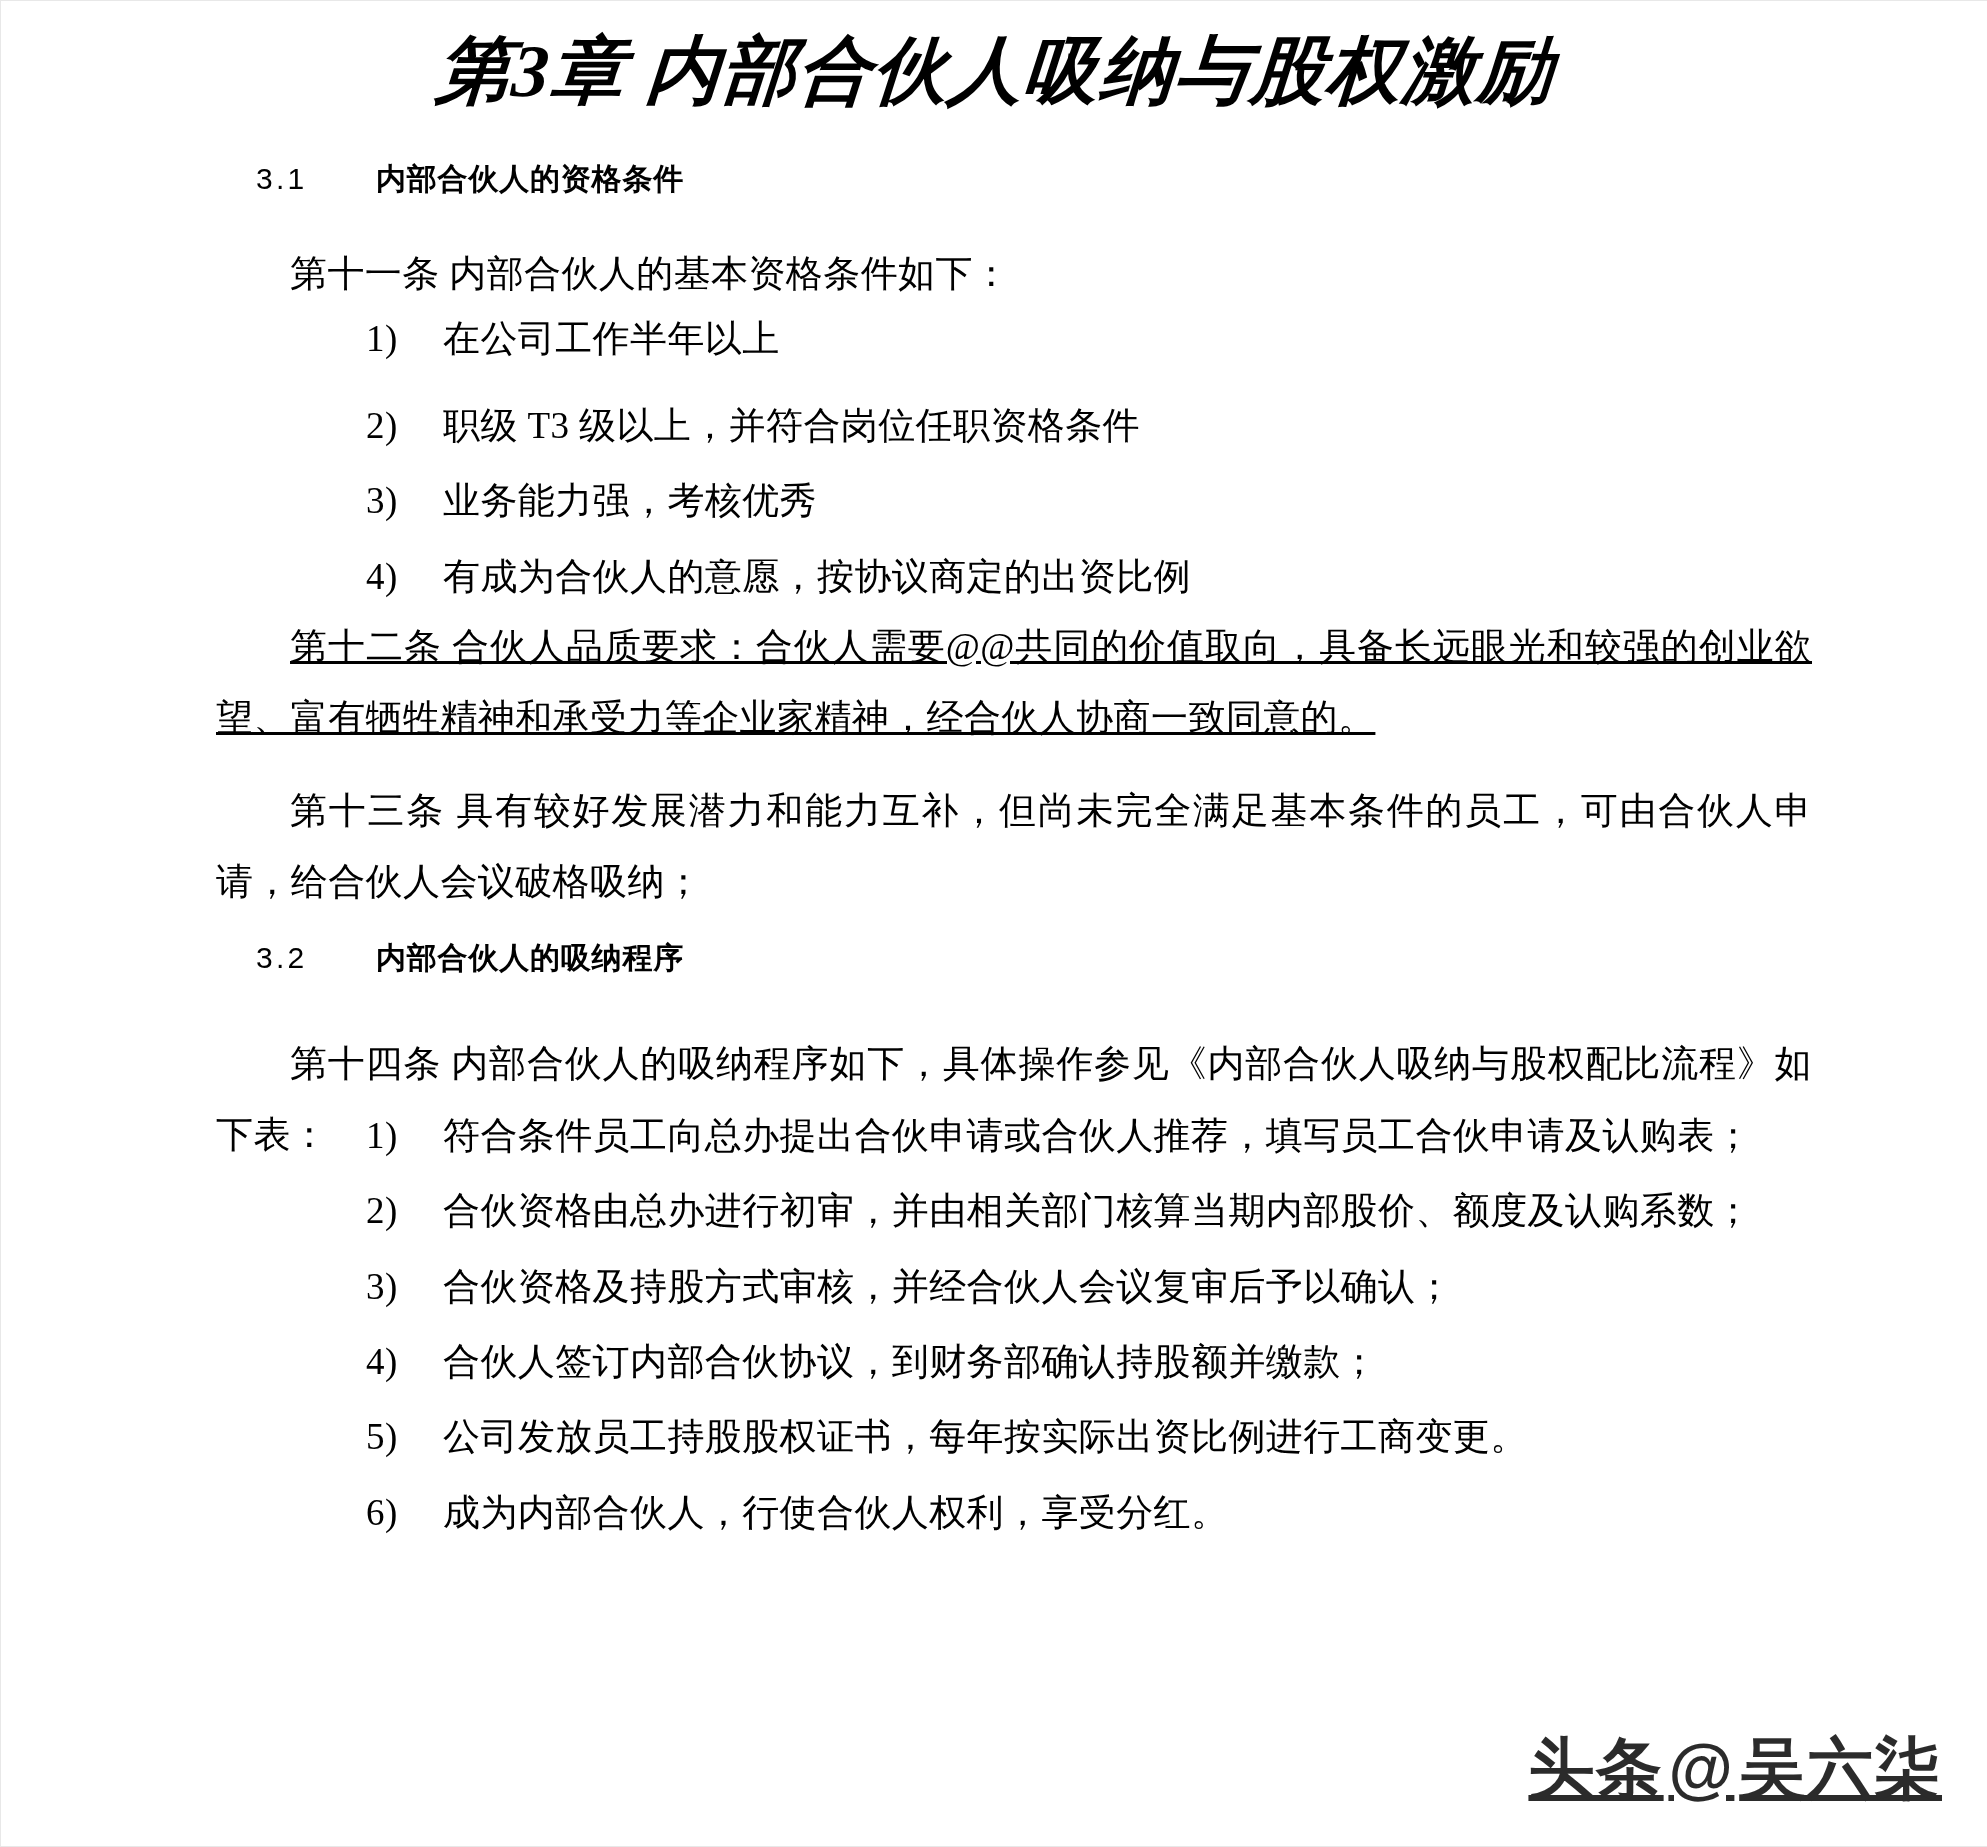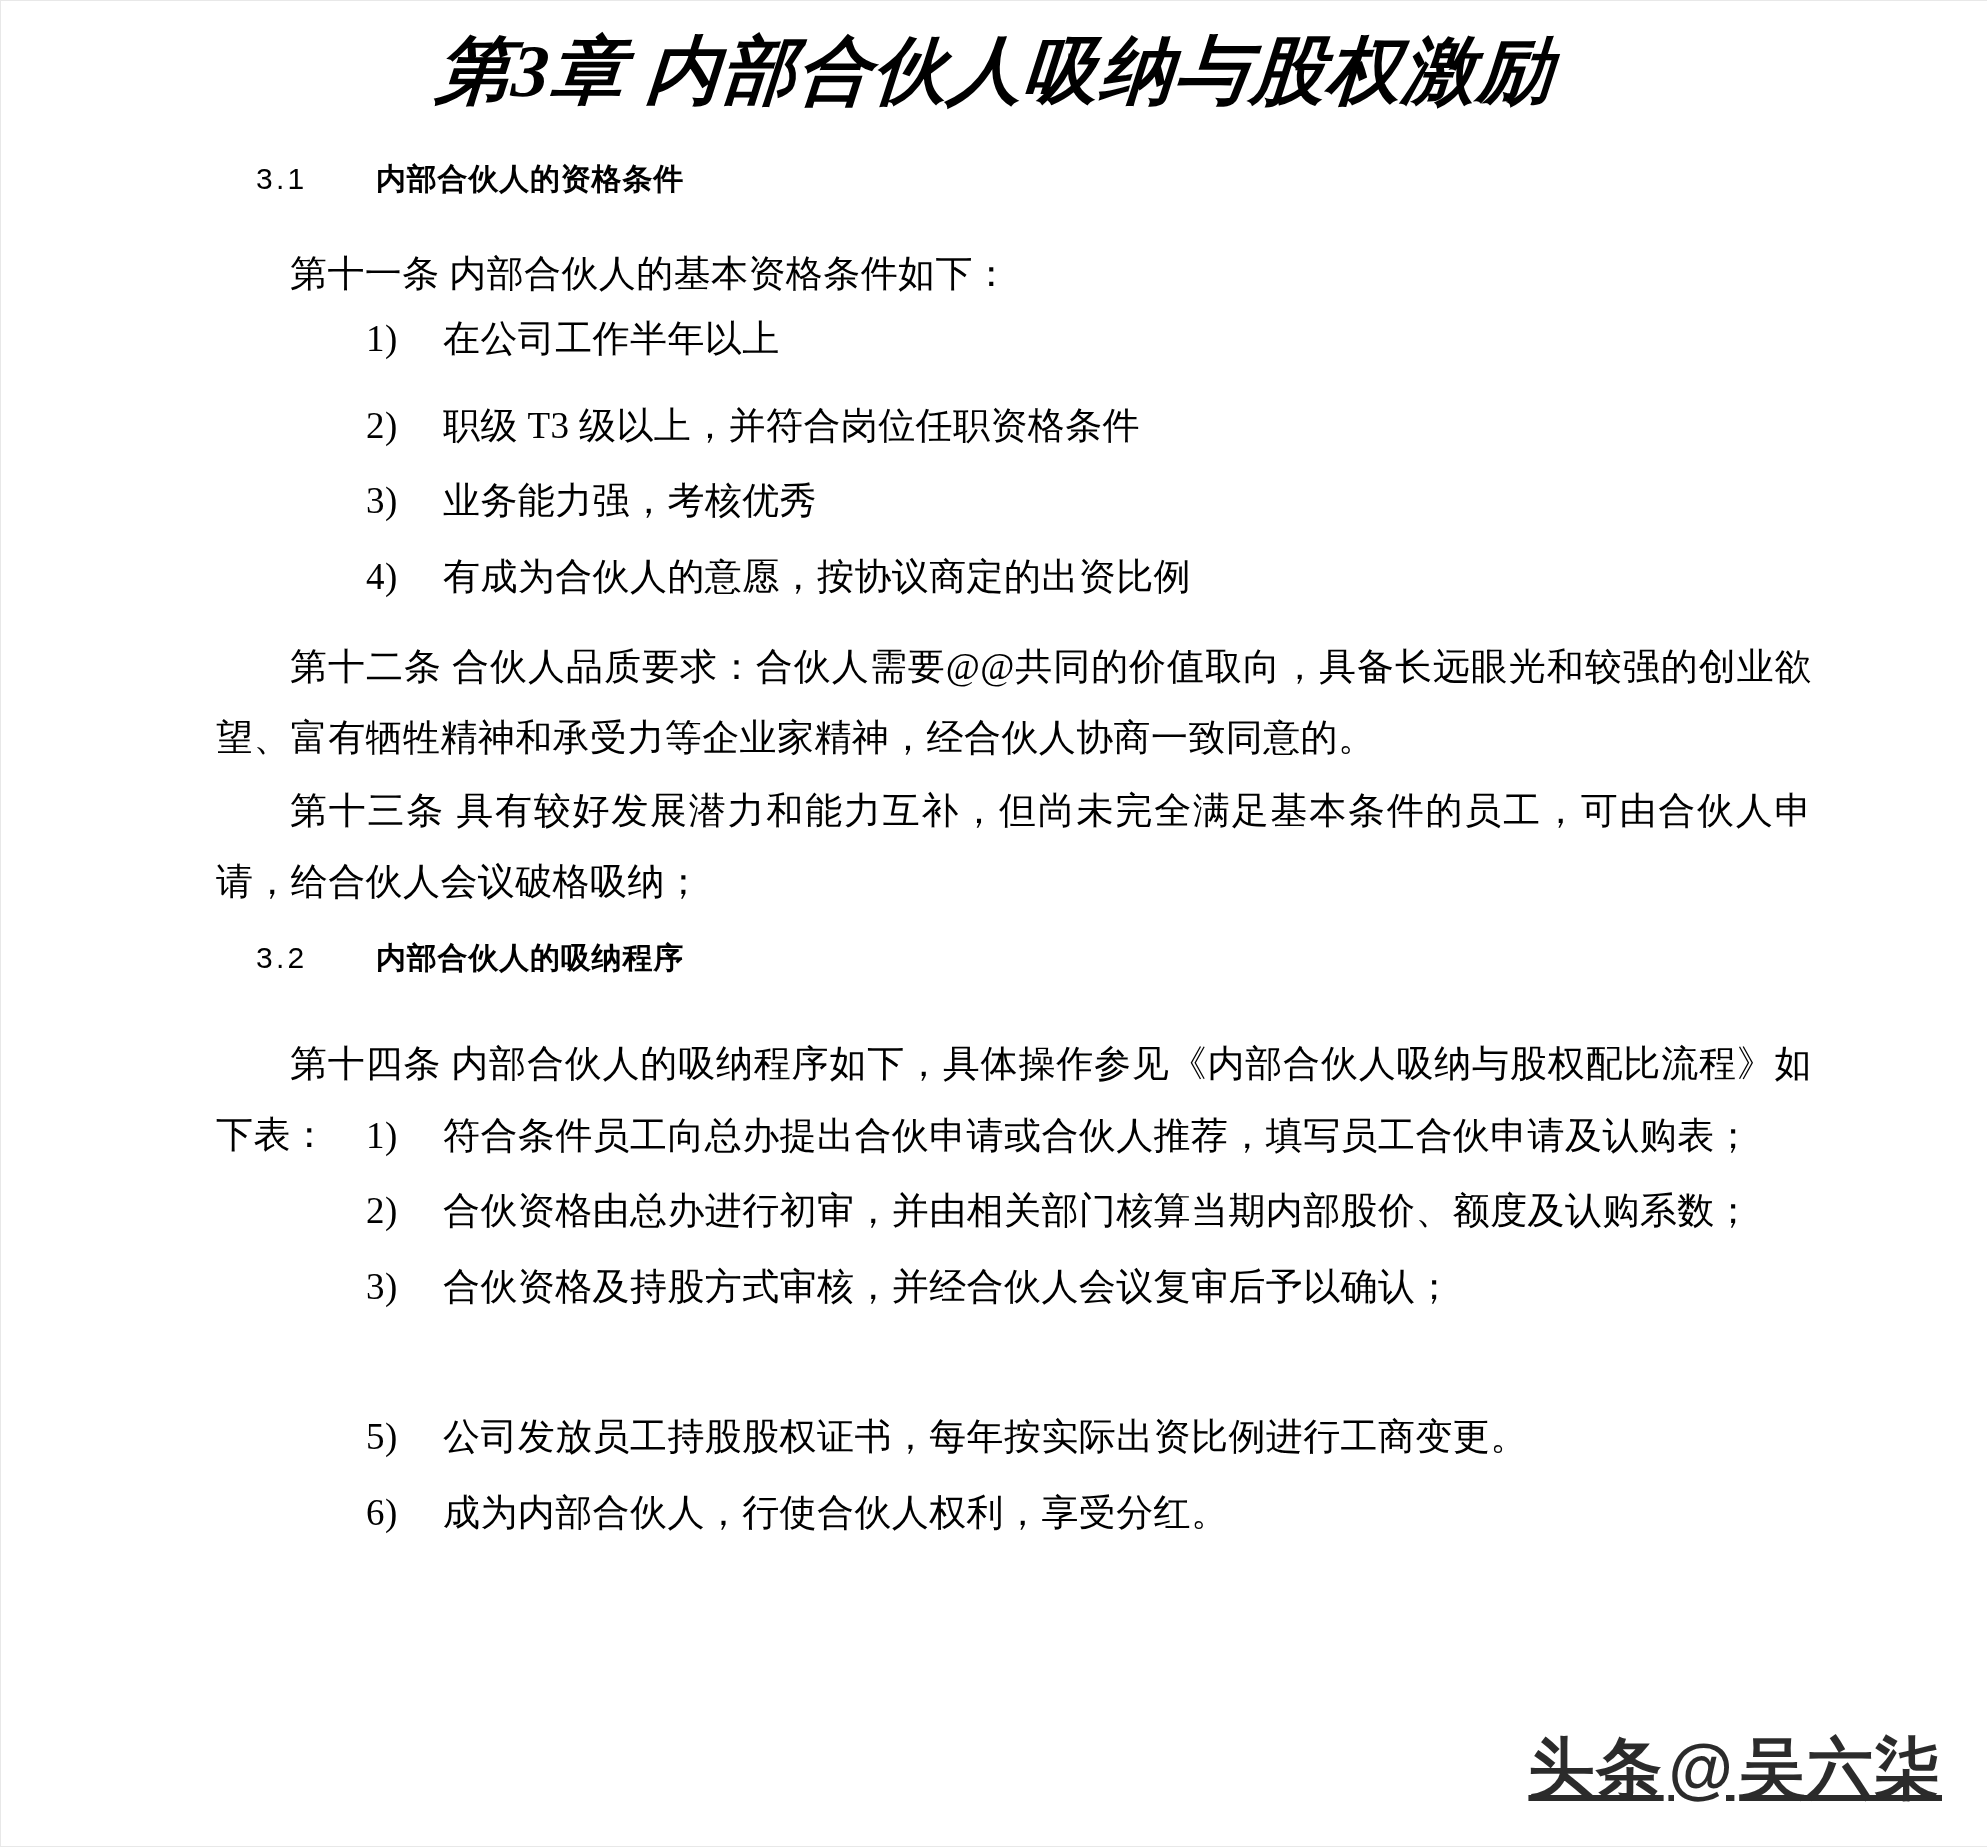--- a/index.html
+++ b/index.html
@@ -131,39 +131,42 @@
   <div class="li" style="top:401px;">
     <span class="marker">2)</span><span>职级 T3 级以上，并符合岗位任职资格条件</span>
   </div>
   <div class="li" style="top:476px;">
     <span class="marker">3)</span><span>业务能力强，考核优秀</span>
   </div>
   <div class="li" style="top:552px;">
     <span class="marker">4)</span><span>有成为合伙人的意愿，按协议商定的出资比例</span>
   </div>
 
-  <div class="para indent" style="top:630px;">第十二条 合伙人品质要求：合伙人需要@@共同的价值取向，具备长远眼光和较强的创业欲望、富有牺牲精神和承受力等企业家精神，经合伙人协商一致同意的。</div>
+  <div class="para indent" style="top:610px;text-decoration:underline;">第十二条 合伙人品质要求：合伙人需要@@共同的价值取向，具备长远眼光和较强的创业欲望、富有牺牲精神和承受力等企业家精神，经合伙人协商一致同意的。</div>
 
   <div class="para indent" style="top:774px;">第十三条 具有较好发展潜力和能力互补，但尚未完全满足基本条件的员工，可由合伙人申请，给合伙人会议破格吸纳；</div>
 
   <div class="sec-head" style="top:930px;">
     <span class="num">3.2</span><span class="txt">内部合伙人的吸纳程序</span>
   </div>
 
   <div class="para indent" style="top:1027px;">第十四条 内部合伙人的吸纳程序如下，具体操作参见《内部合伙人吸纳与股权配比流程》如下表：</div>
 
   <div class="li" style="top:1111px;">
     <span class="marker">1)</span><span>符合条件员工向总办提出合伙申请或合伙人推荐，填写员工合伙申请及认购表；</span>
   </div>
   <div class="li" style="top:1186px;">
     <span class="marker">2)</span><span>合伙资格由总办进行初审，并由相关部门核算当期内部股价、额度及认购系数；</span>
   </div>
   <div class="li" style="top:1262px;">
     <span class="marker">3)</span><span>合伙资格及持股方式审核，并经合伙人会议复审后予以确认；</span>
   </div>
+  <div class="li" style="top:1337px;">
+    <span class="marker">4)</span><span>合伙人签订内部合伙协议，到财务部确认持股额并缴款；</span>
+  </div>
   <div class="li" style="top:1412px;">
     <span class="marker">5)</span><span>公司发放员工持股股权证书，每年按实际出资比例进行工商变更。</span>
   </div>
   <div class="li" style="top:1488px;">
     <span class="marker">6)</span><span>成为内部合伙人，行使合伙人权利，享受分红。</span>
   </div>
 
   <div class="watermark">
     <span>头条</span><span class="wm-at">@</span><span>吴六柒</span>
   </div>

